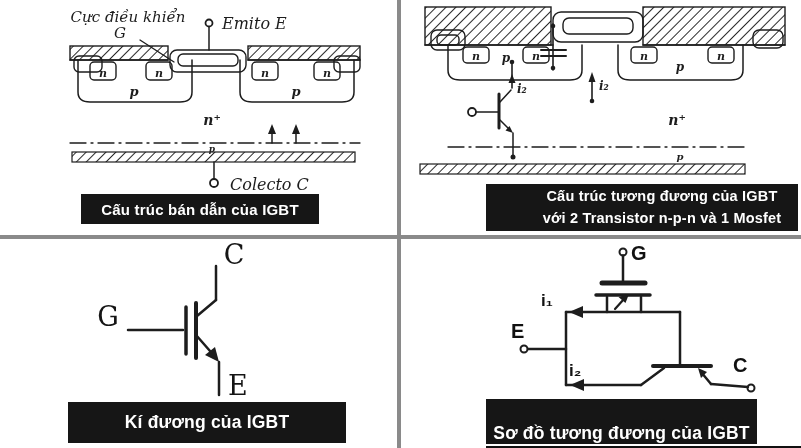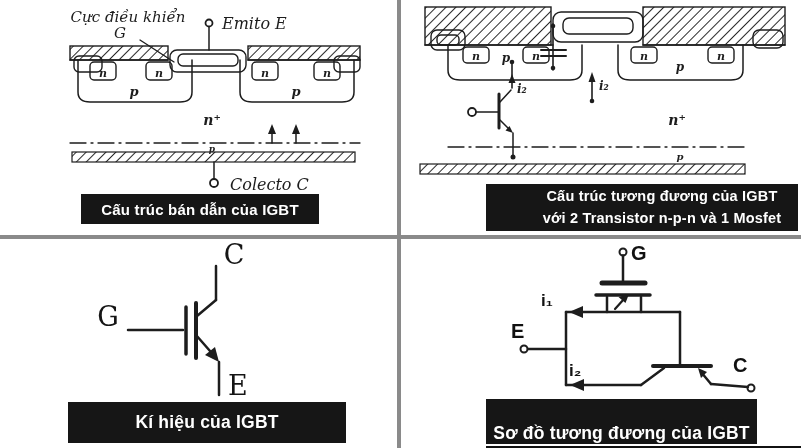--- a/index.html
+++ b/index.html
@@ -230,21 +230,21 @@
   </svg>
 
   <div class="cap cap1">
     <span>Cấu trúc bán dẫn của IGBT</span>
   </div>
   <div class="cap cap2">
     <span>Cấu trúc tương đương của IGBT</span>
     <span>với 2 Transistor n-p-n và 1 Mosfet</span>
   </div>
   <div class="cap cap3">
-    <span>Kí hiệu của IGBT</span>
+    <span>Kí đương của IGBT</span>
   </div>
   <div class="cap cap4">
     <span>Sơ đồ tương đương của IGBT</span>
   </div>
   <div class="bstrip"></div>
 
   <div class="divider-v"></div>
   <div class="divider-h"></div>
 </div>
 

